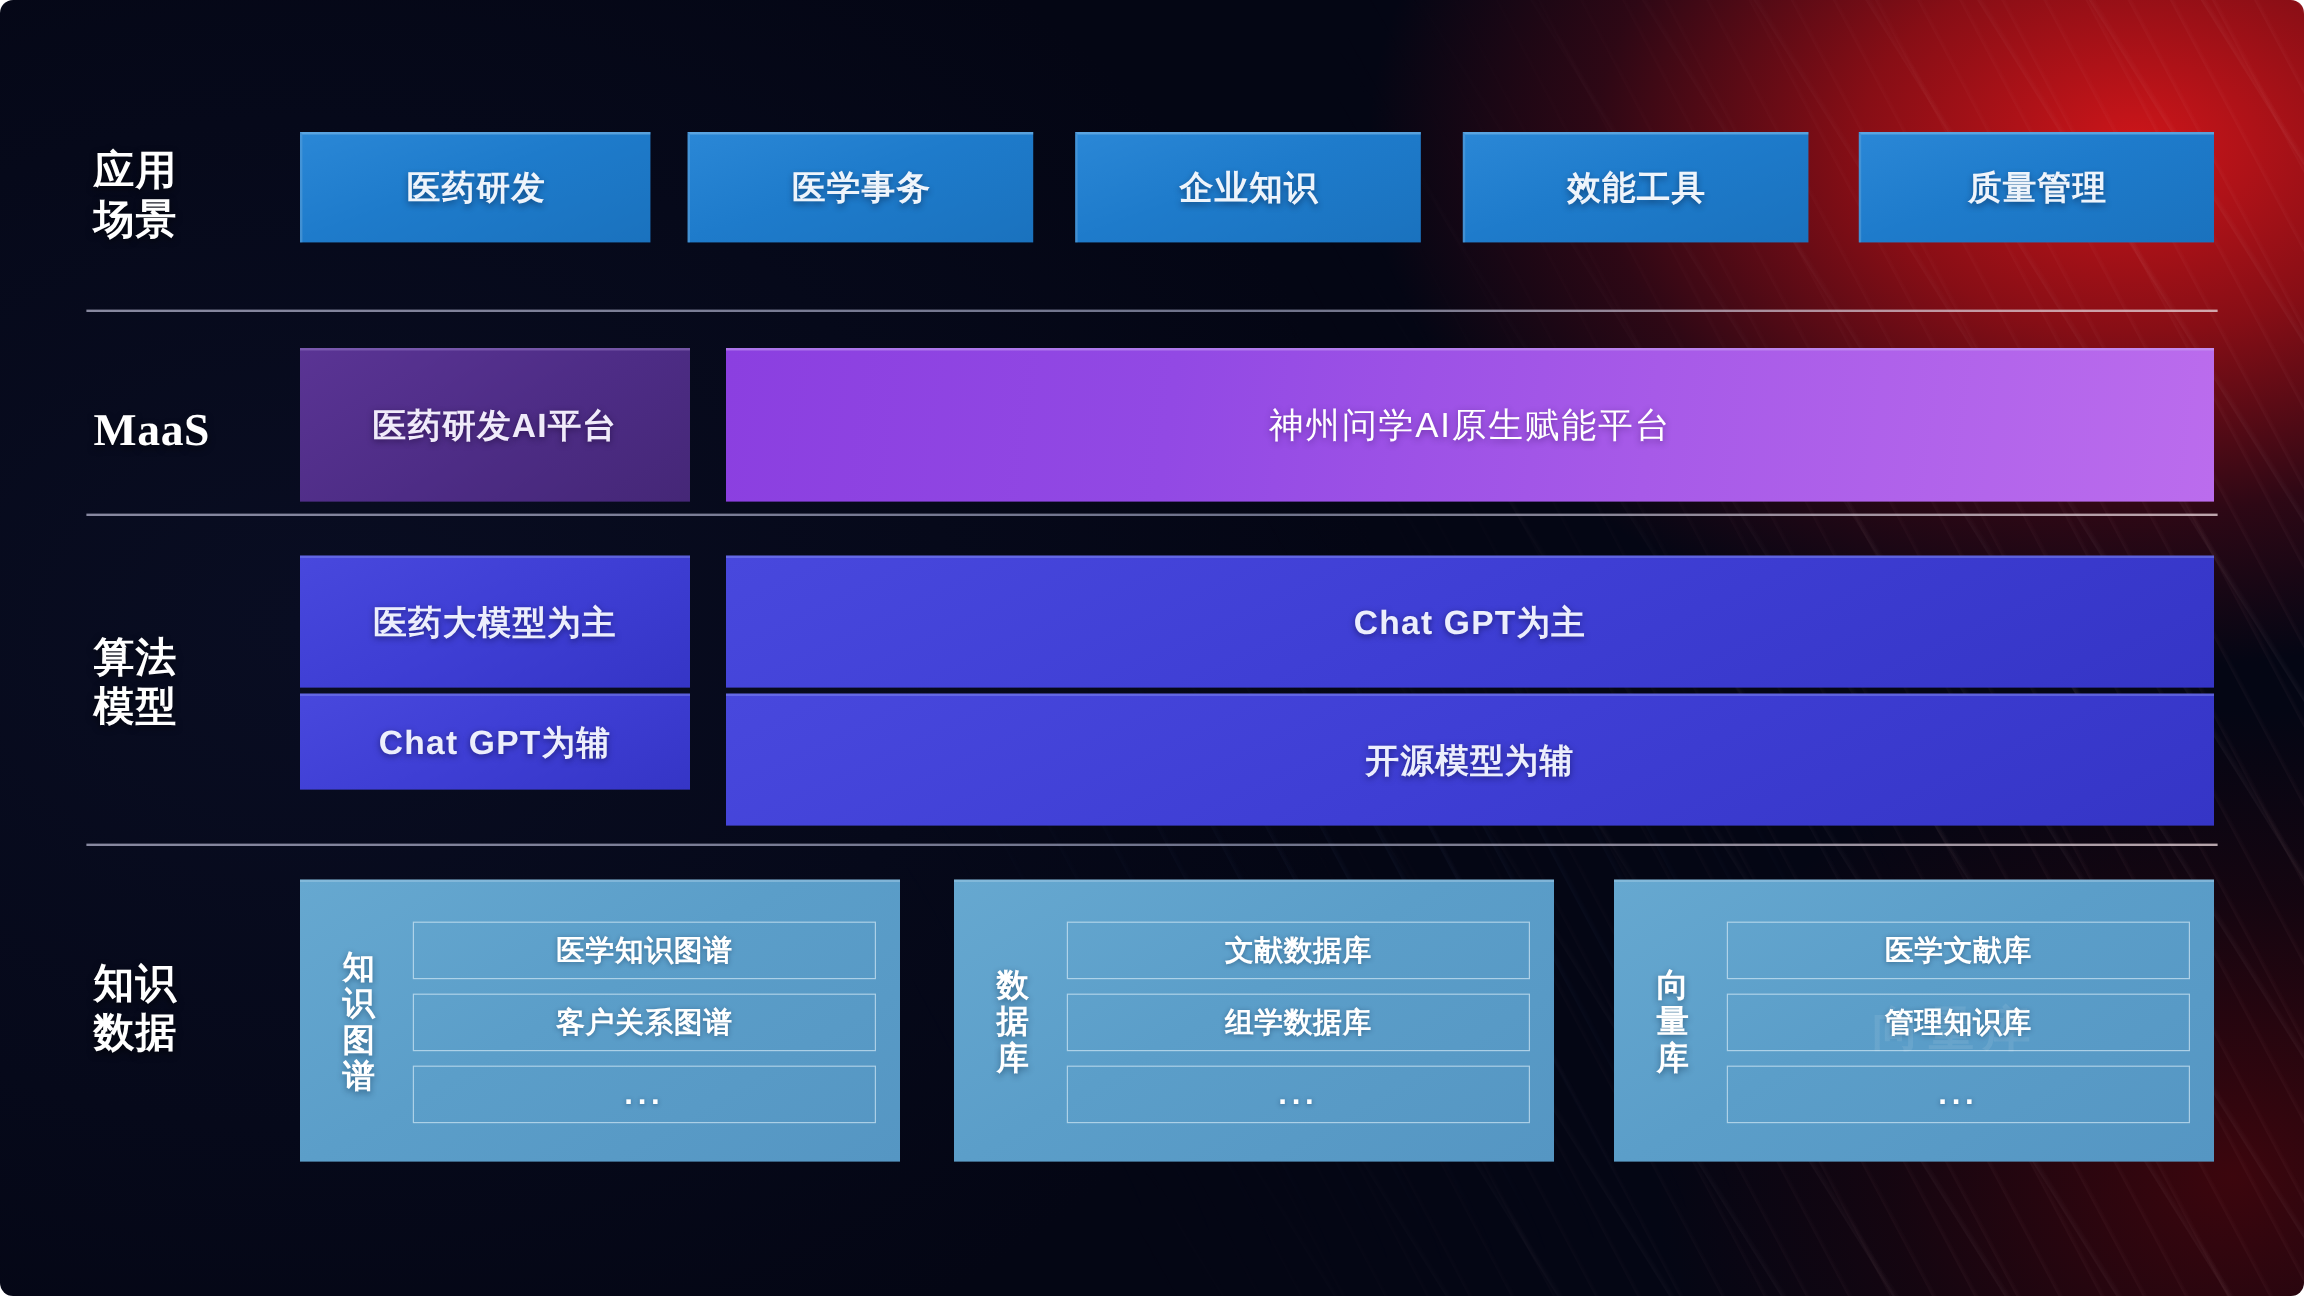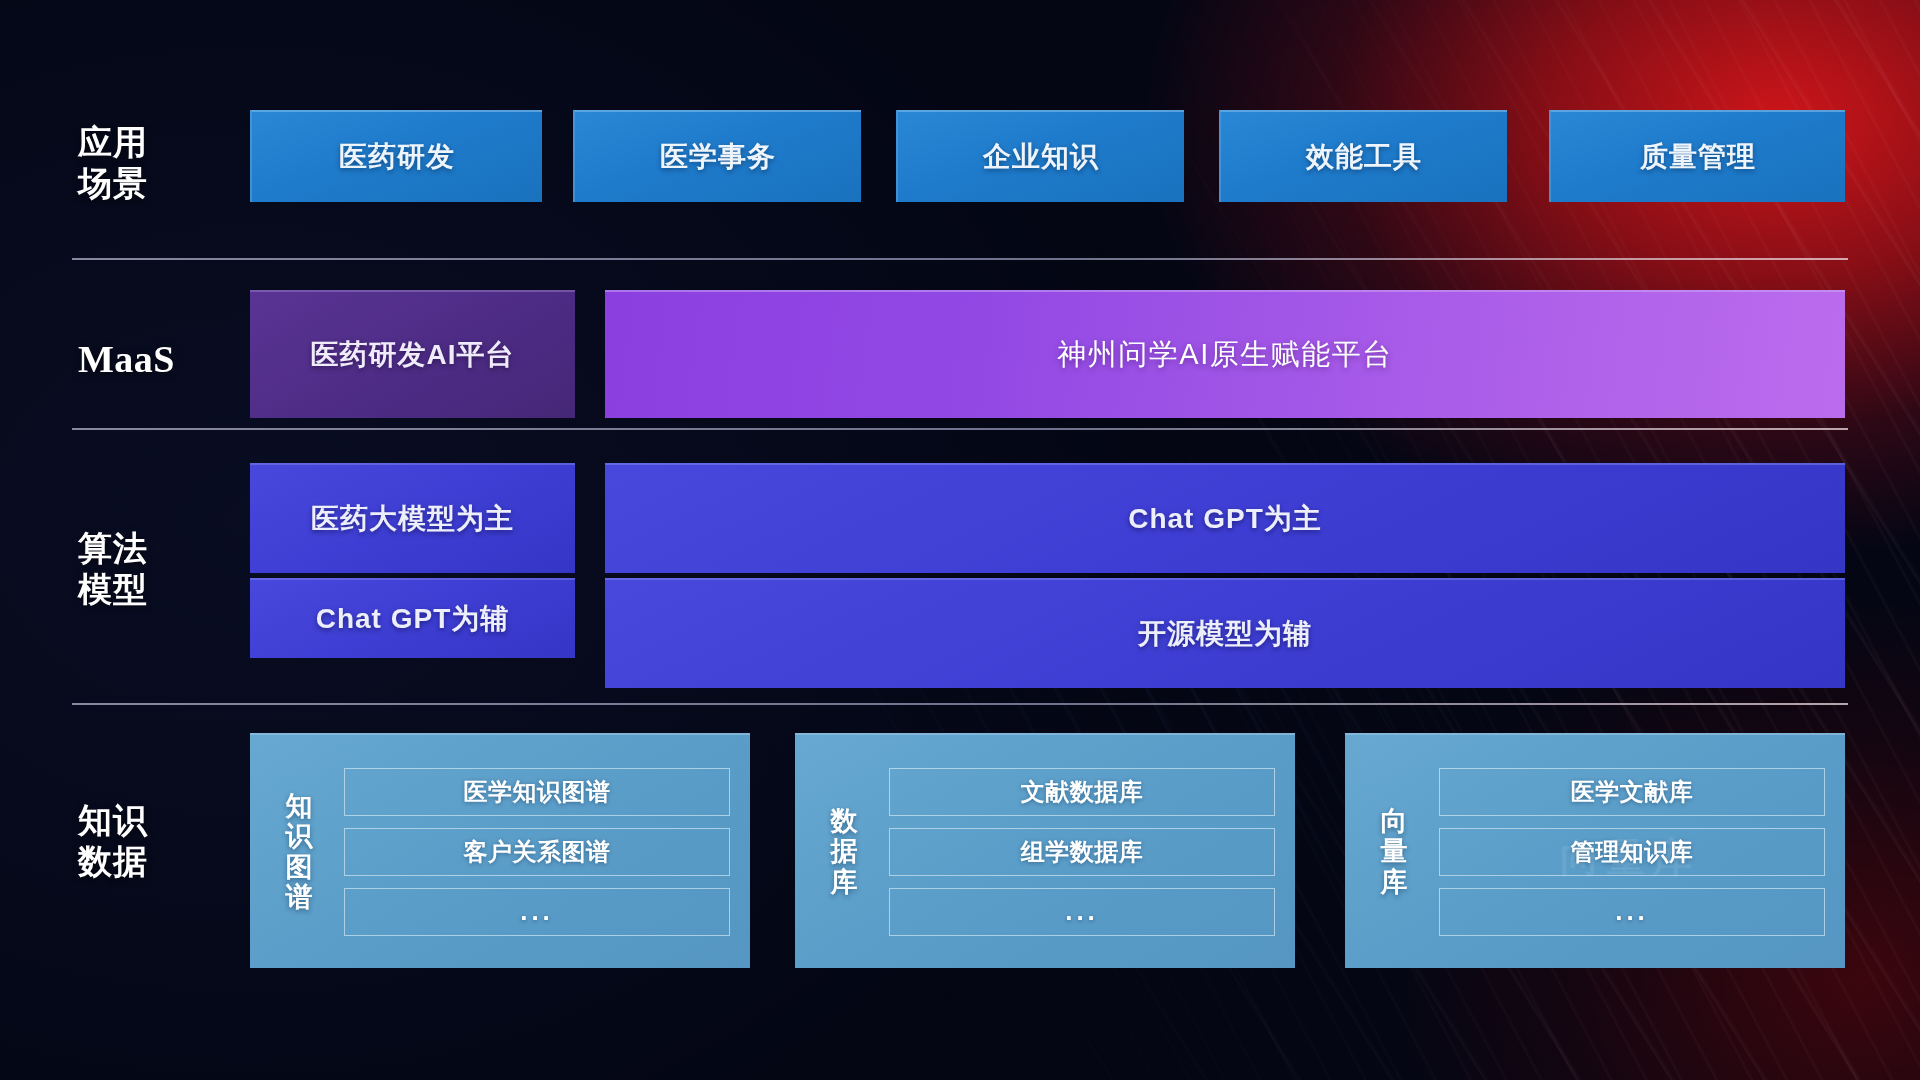--- a/index.html
+++ b/index.html
@@ -10,20 +10,21 @@
   }
   #stage {
     position: relative;
     width: 1920px; height: 1080px;
     background:
       radial-gradient(ellipse 820px 560px at 1780px 120px, rgba(215,22,26,0.95) 0%, rgba(168,16,22,0.80) 28%, rgba(96,10,22,0.45) 55%, rgba(20,8,24,0.0) 78%),
       radial-gradient(ellipse 640px 520px at 1860px 980px, rgba(70,6,12,0.85) 0%, rgba(40,5,12,0.45) 45%, rgba(10,8,22,0.0) 75%),
       radial-gradient(ellipse 900px 700px at 250px 520px, rgba(9,13,34,1) 0%, rgba(6,9,26,1) 60%, rgba(4,6,20,1) 100%),
       linear-gradient(105deg, #05081c 0%, #070b22 34%, #0a0b23 52%, #2d0a1c 68%, #7e0d18 84%, #a81016 100%);
     overflow: hidden;
+    border-radius: 11px;
   }
   
   .streaks {
     position: absolute; inset: 0;
     pointer-events: none;
     background:
       repeating-linear-gradient(62deg,
         rgba(255,255,255,0.00) 0px,
         rgba(255,255,255,0.00) 26px,
         rgba(255,190,190,0.045) 27px,

